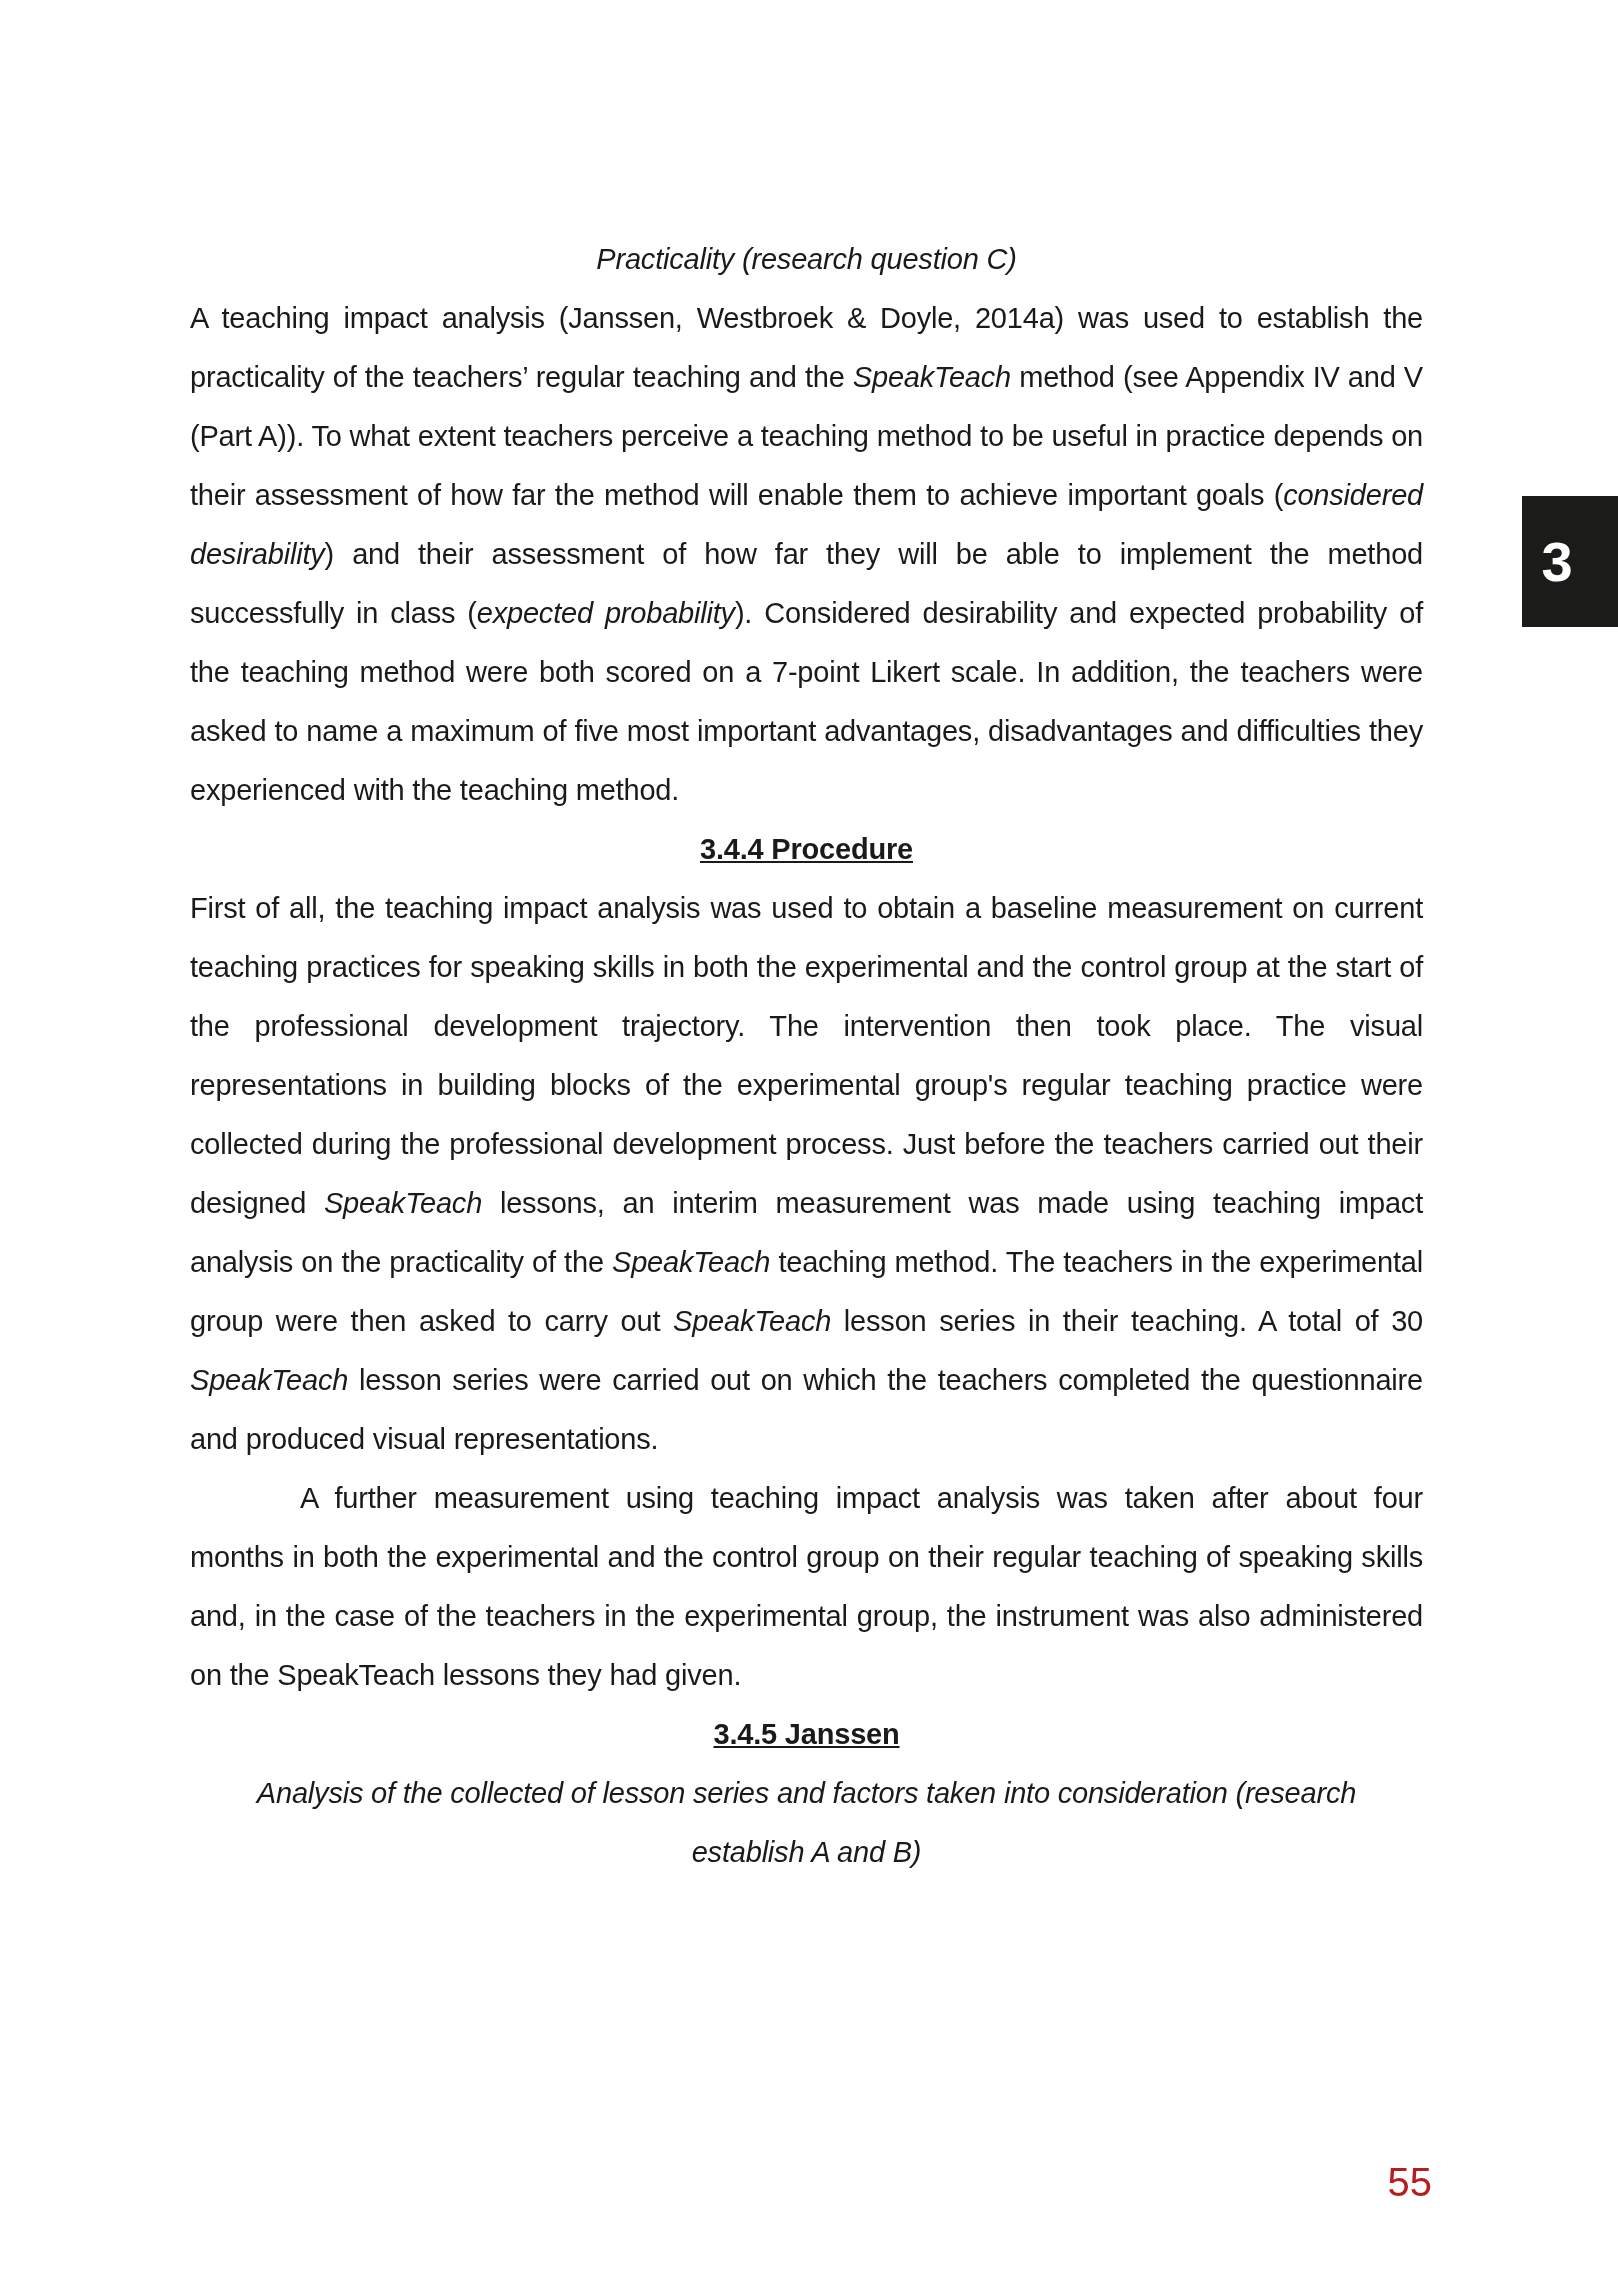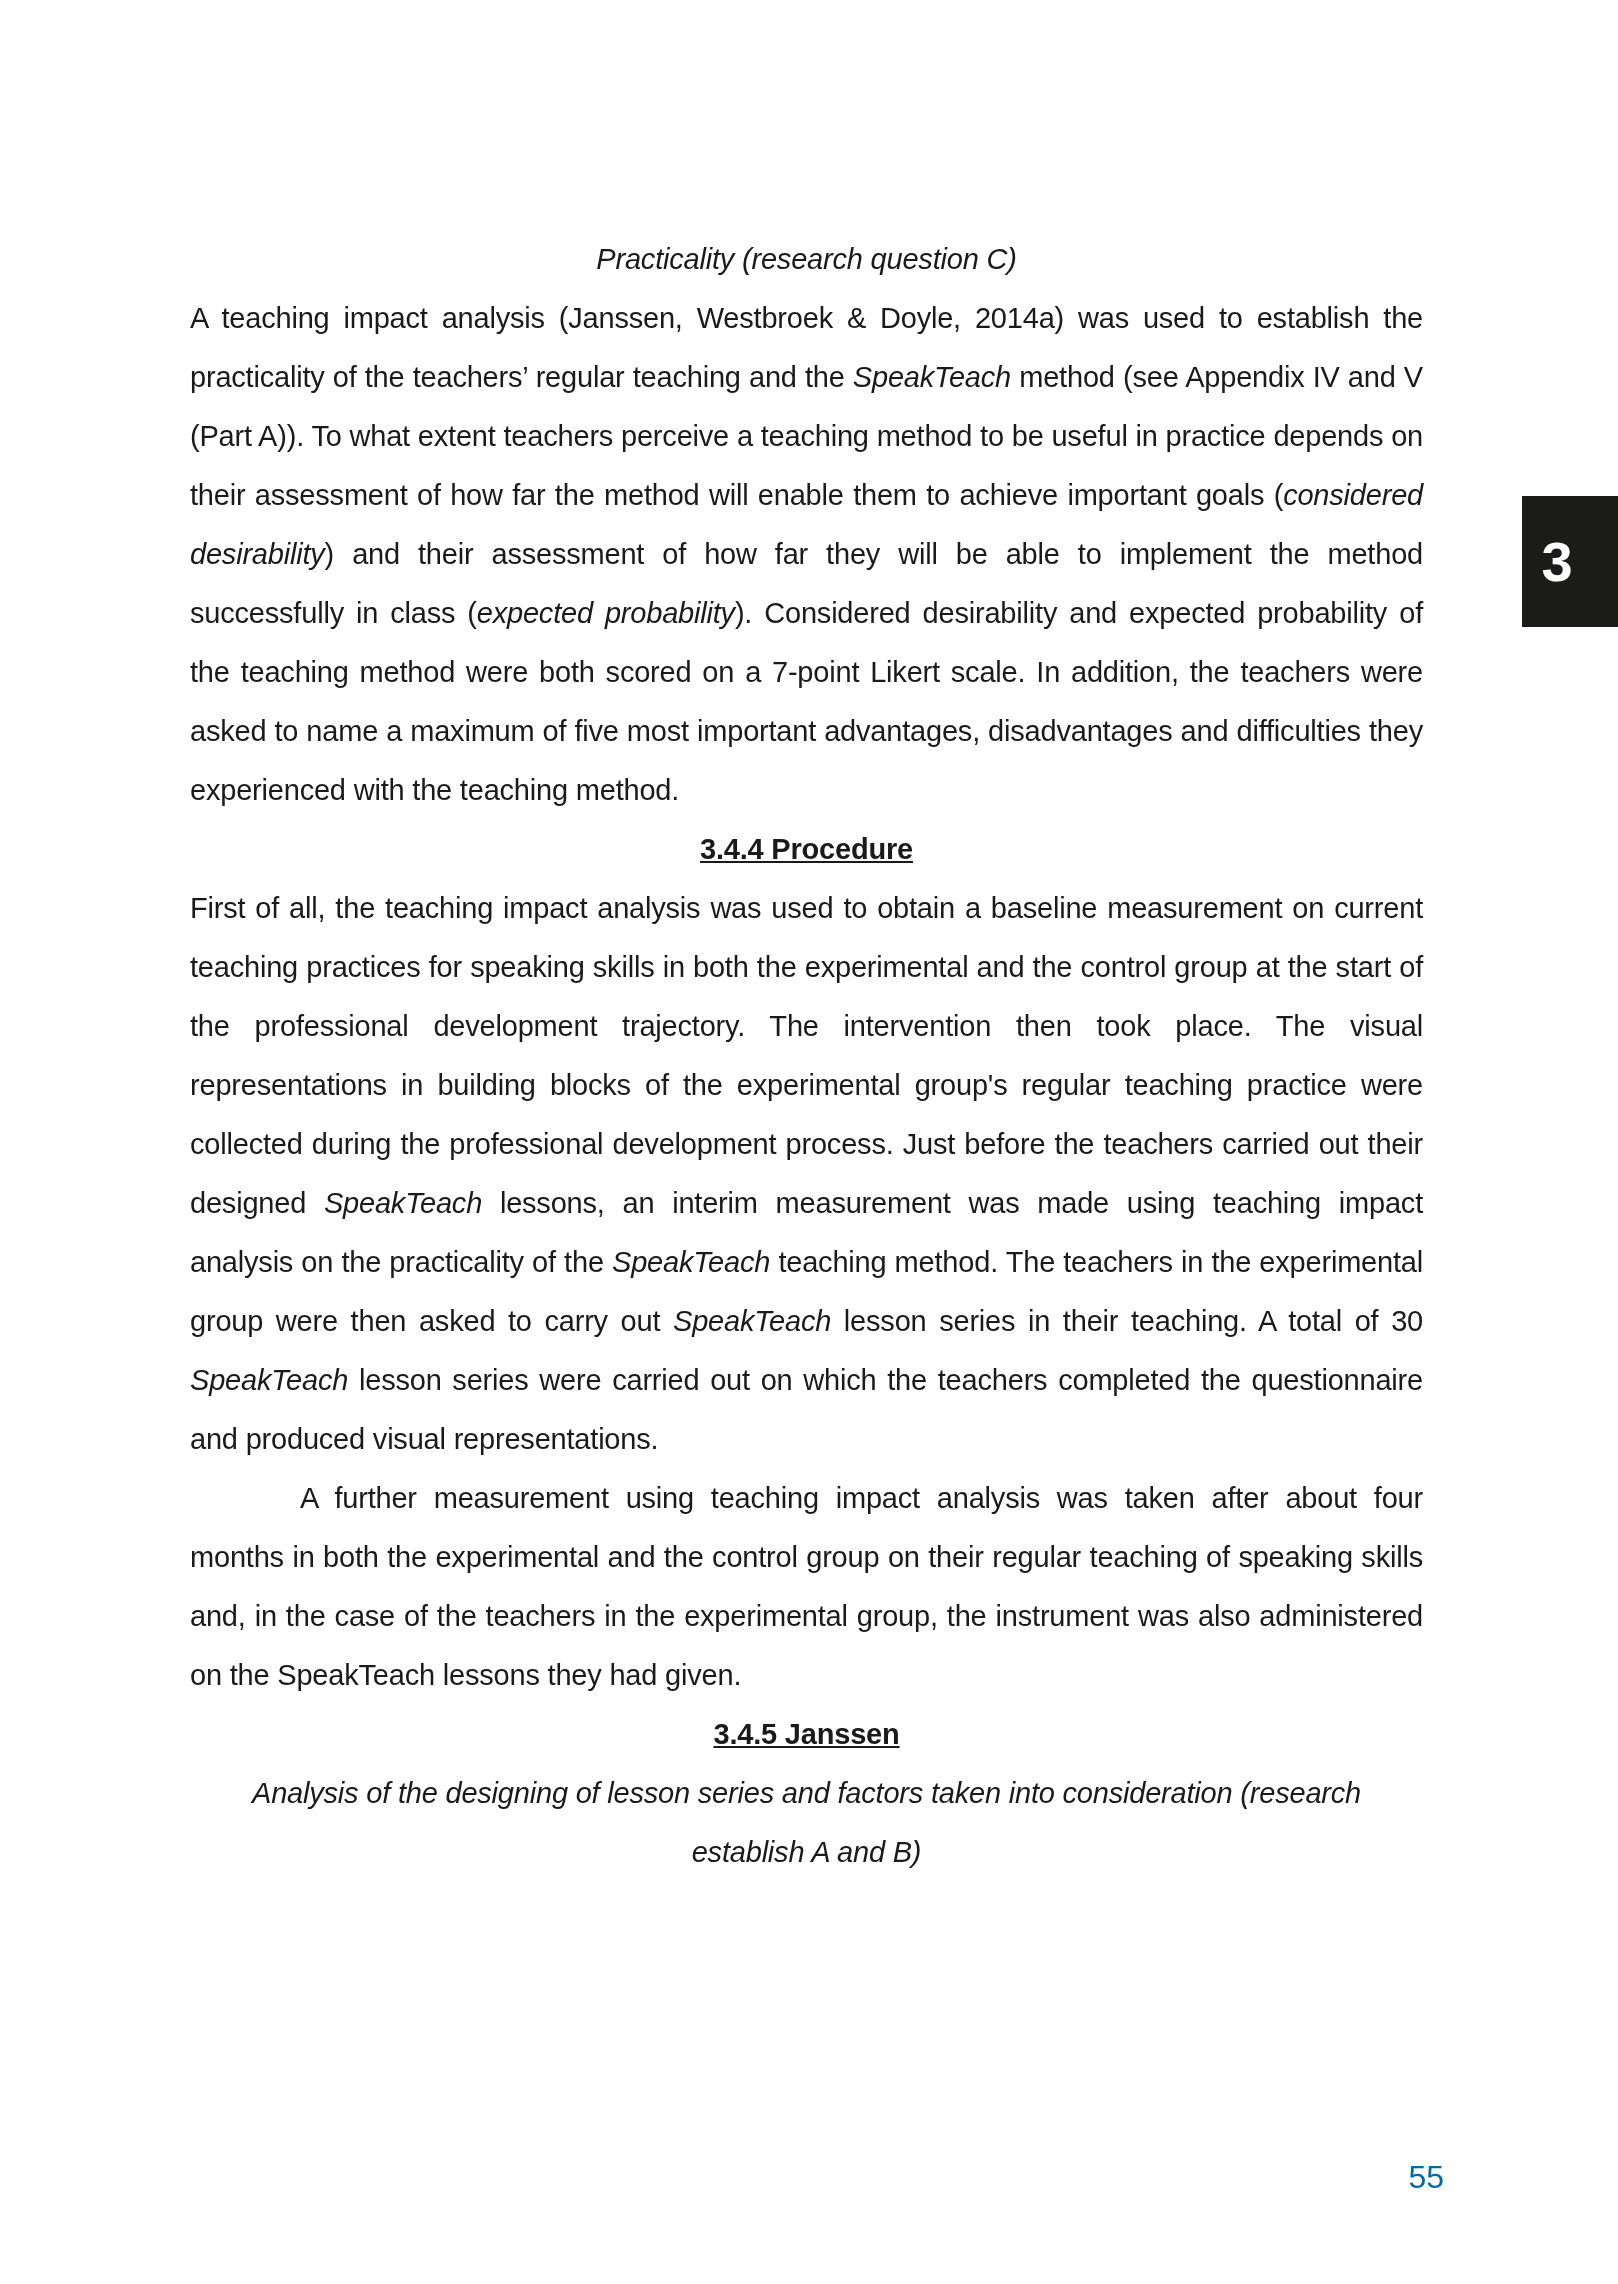--- a/index.html
+++ b/index.html
@@ -47,39 +47,39 @@
   }
   .chapter-tab span {
     color: #ffffff;
     font-weight: bold;
     font-size: 56px;
     line-height: 1;
   }
   .page-number {
     position: absolute;
     top: 2158px;
-    right: 174px;
-    font-size: 32px;
+    right: 186px;
+    font-size: 40px;
     line-height: 1.2;
-    color: #0369a1;
+    color: #b91c1c;
   }
 </style>
 </head>
 <body>
 
 <div class="page">
 
   <div class="doc">
       <p class="left"><span class="i">Practicality (research question C)</span></p>
       <p class="justify"><span>A teaching impact analysis (Janssen, Westbroek &amp; Doyle, 2014a) was used to establish the practicality of the teachers’ regular teaching and the </span><span class="i">SpeakTeach</span><span> method (see Appendix IV and V (Part A)). To what extent teachers perceive a teaching method to be useful in practice depends on their assessment of how far the method will enable them to achieve important goals (</span><span class="i">considered desirability</span><span>) and their assessment of how far they will be able to implement the method successfully in class (</span><span class="i">expected probability</span><span>). Considered desirability and expected probability of the teaching method were both scored on a 7-point Likert scale. In addition, the teachers were asked to name a maximum of five most important advantages, disadvantages and difficulties they experienced with the teaching method.</span></p>
       <p class="left gap-above"><span class="b">3.4.4 Procedure</span></p>
       <p class="justify"><span>First of all, the teaching impact analysis was used to obtain a baseline measurement on current teaching practices for speaking skills in both the experimental and the control group at the start of the professional development trajectory. The intervention then took place. The visual representations in building blocks of the experimental group's regular teaching practice were collected during the professional development process. Just before the teachers carried out their designed </span><span class="i">SpeakTeach</span><span> lessons, an interim measurement was made using teaching impact analysis on the practicality of the </span><span class="i">SpeakTeach</span><span> teaching method. The teachers in the experimental group were then asked to carry out </span><span class="i">SpeakTeach</span><span> lesson series in their teaching. A total of 30 </span><span class="i">SpeakTeach</span><span> lesson series were carried out on which the teachers completed the questionnaire and produced visual representations.</span></p>
       <p class="justify indent"><span>A further measurement using teaching impact analysis was taken after about four months in both the experimental and the control group on their regular teaching of speaking skills and, in the case of the teachers in the experimental group, the instrument was also administered on the SpeakTeach lessons they had given.</span></p>
       <p class="left gap-above"><span class="b">3.4.5 Janssen</span></p>
-      <p class="left"><span class="i">Analysis of the designing of lesson series and factors taken into consideration (research</span><br><span class="i">establish A and B)</span></p>
+      <p class="left"><span class="i">Analysis of the collected of lesson series and factors taken into consideration (research</span><br><span class="i">establish A and B)</span></p>
     </div>
 
   <div class="chapter-tab">
     <span>3</span>
   </div>
 
   <div class="page-number">55</div>
 
 </div>
 

